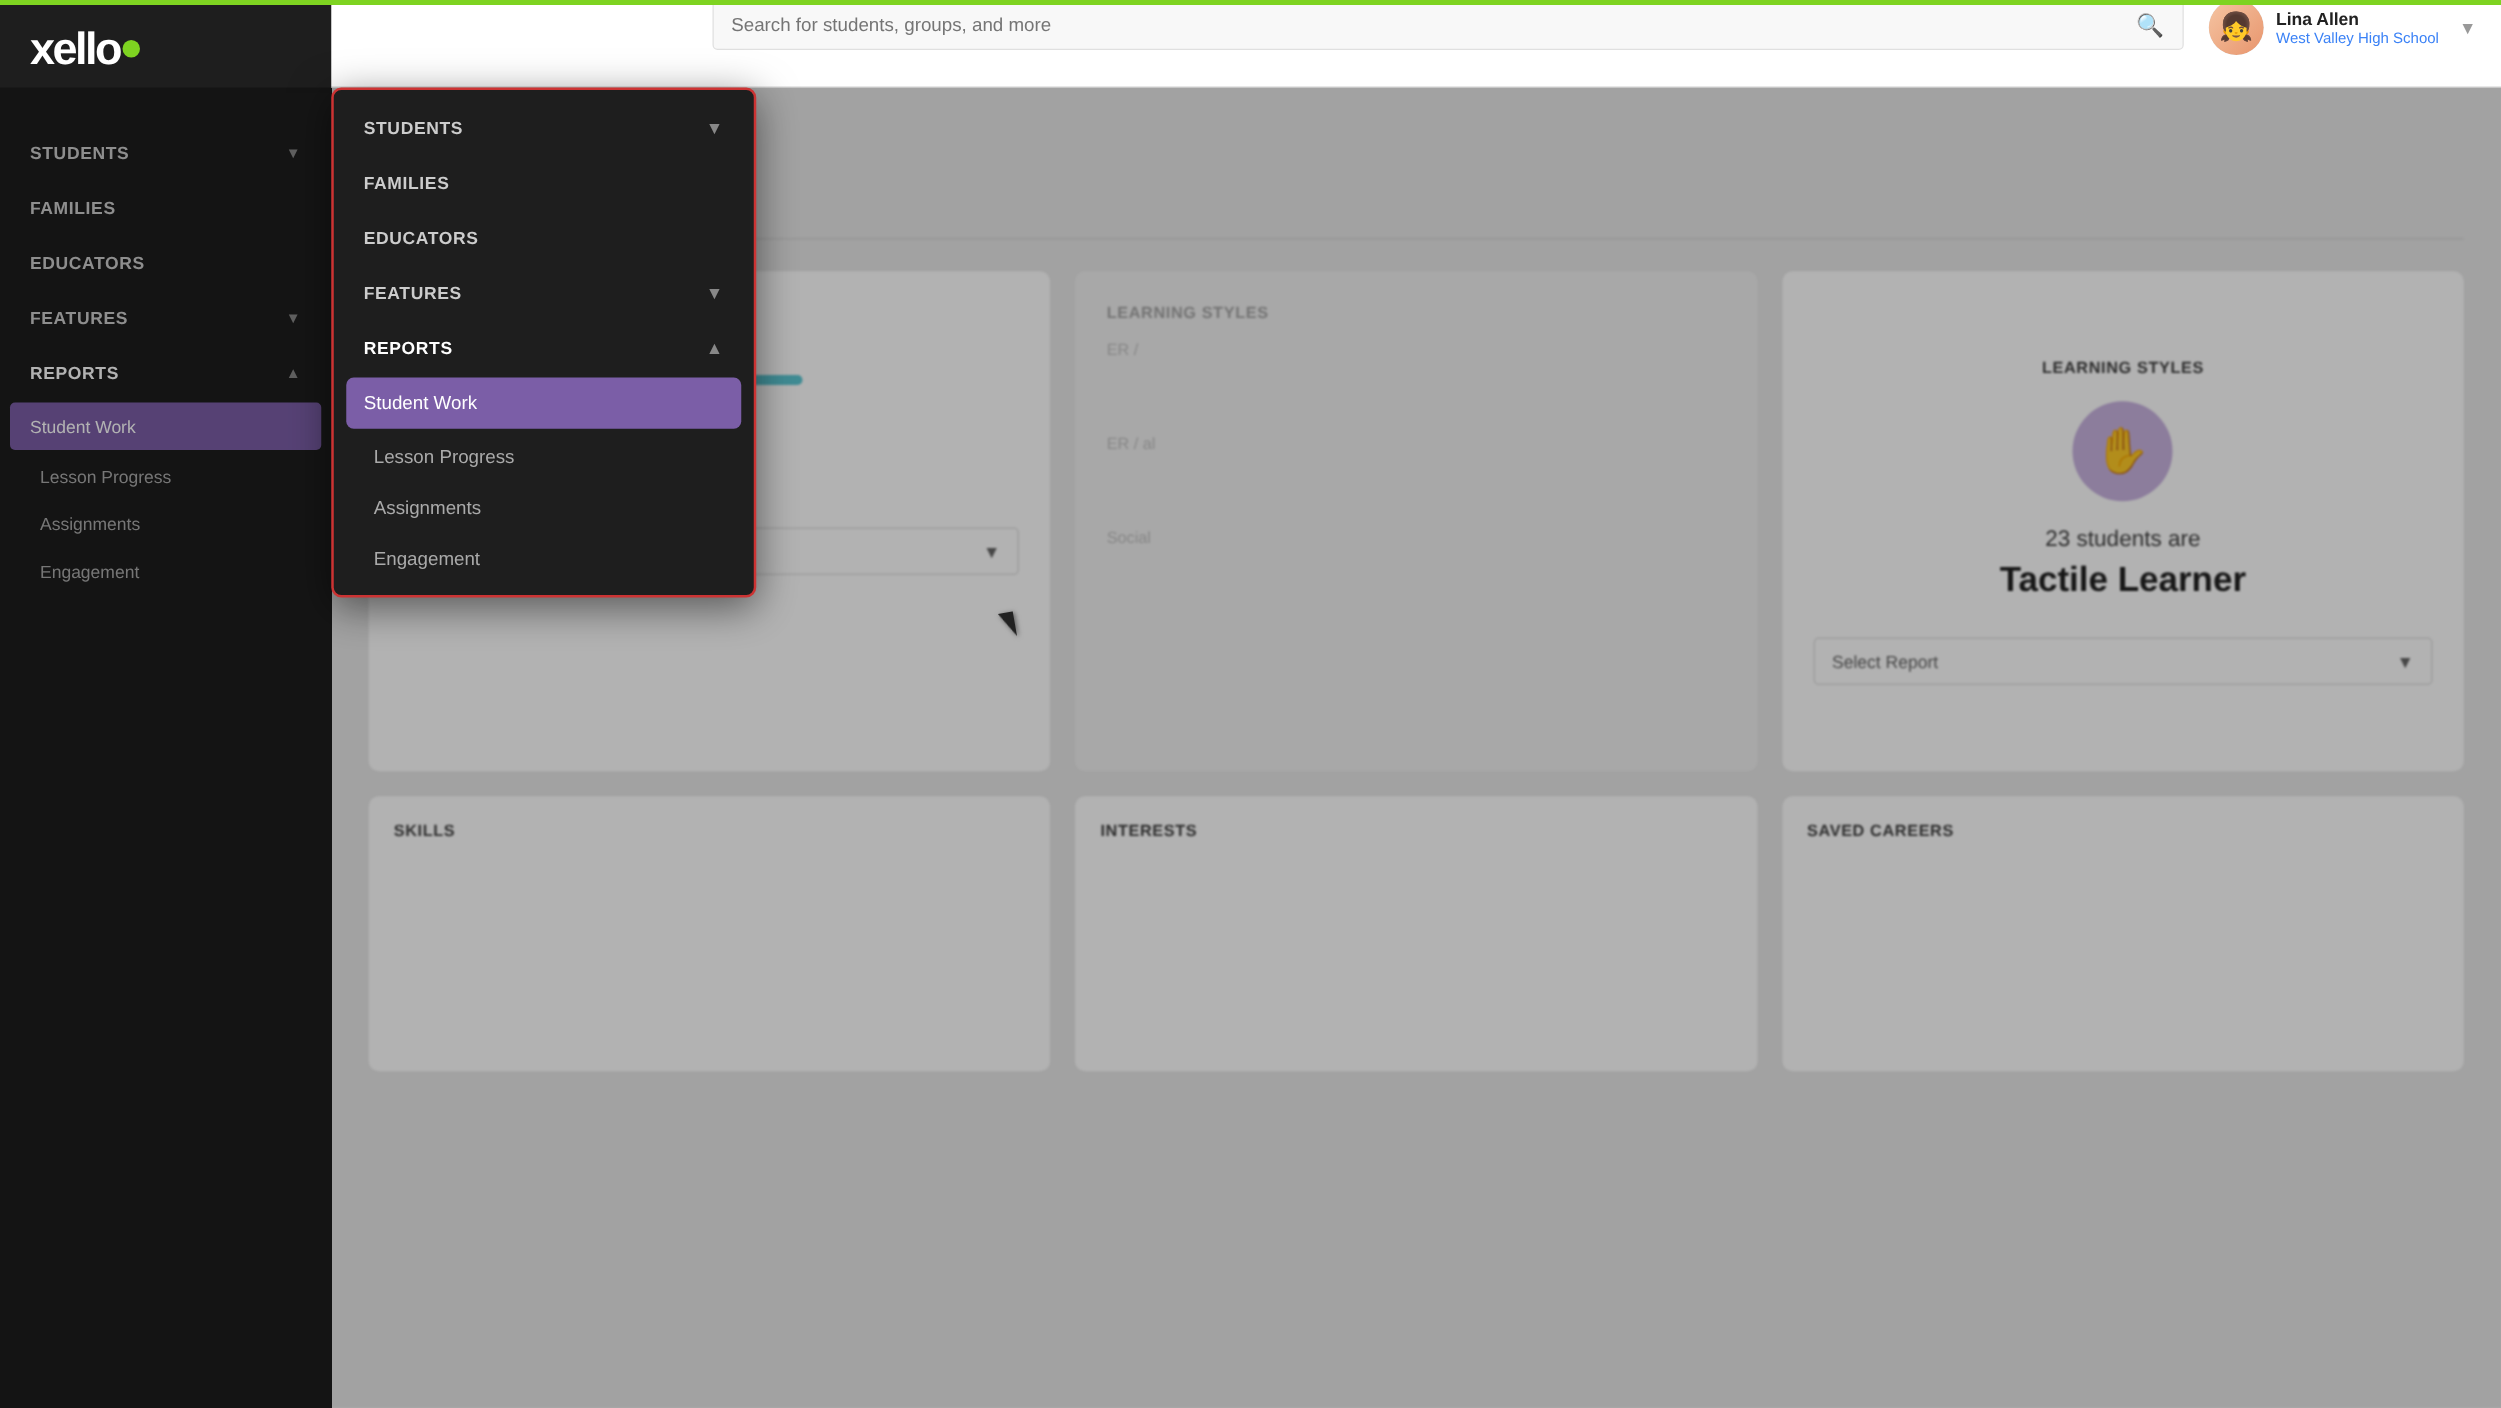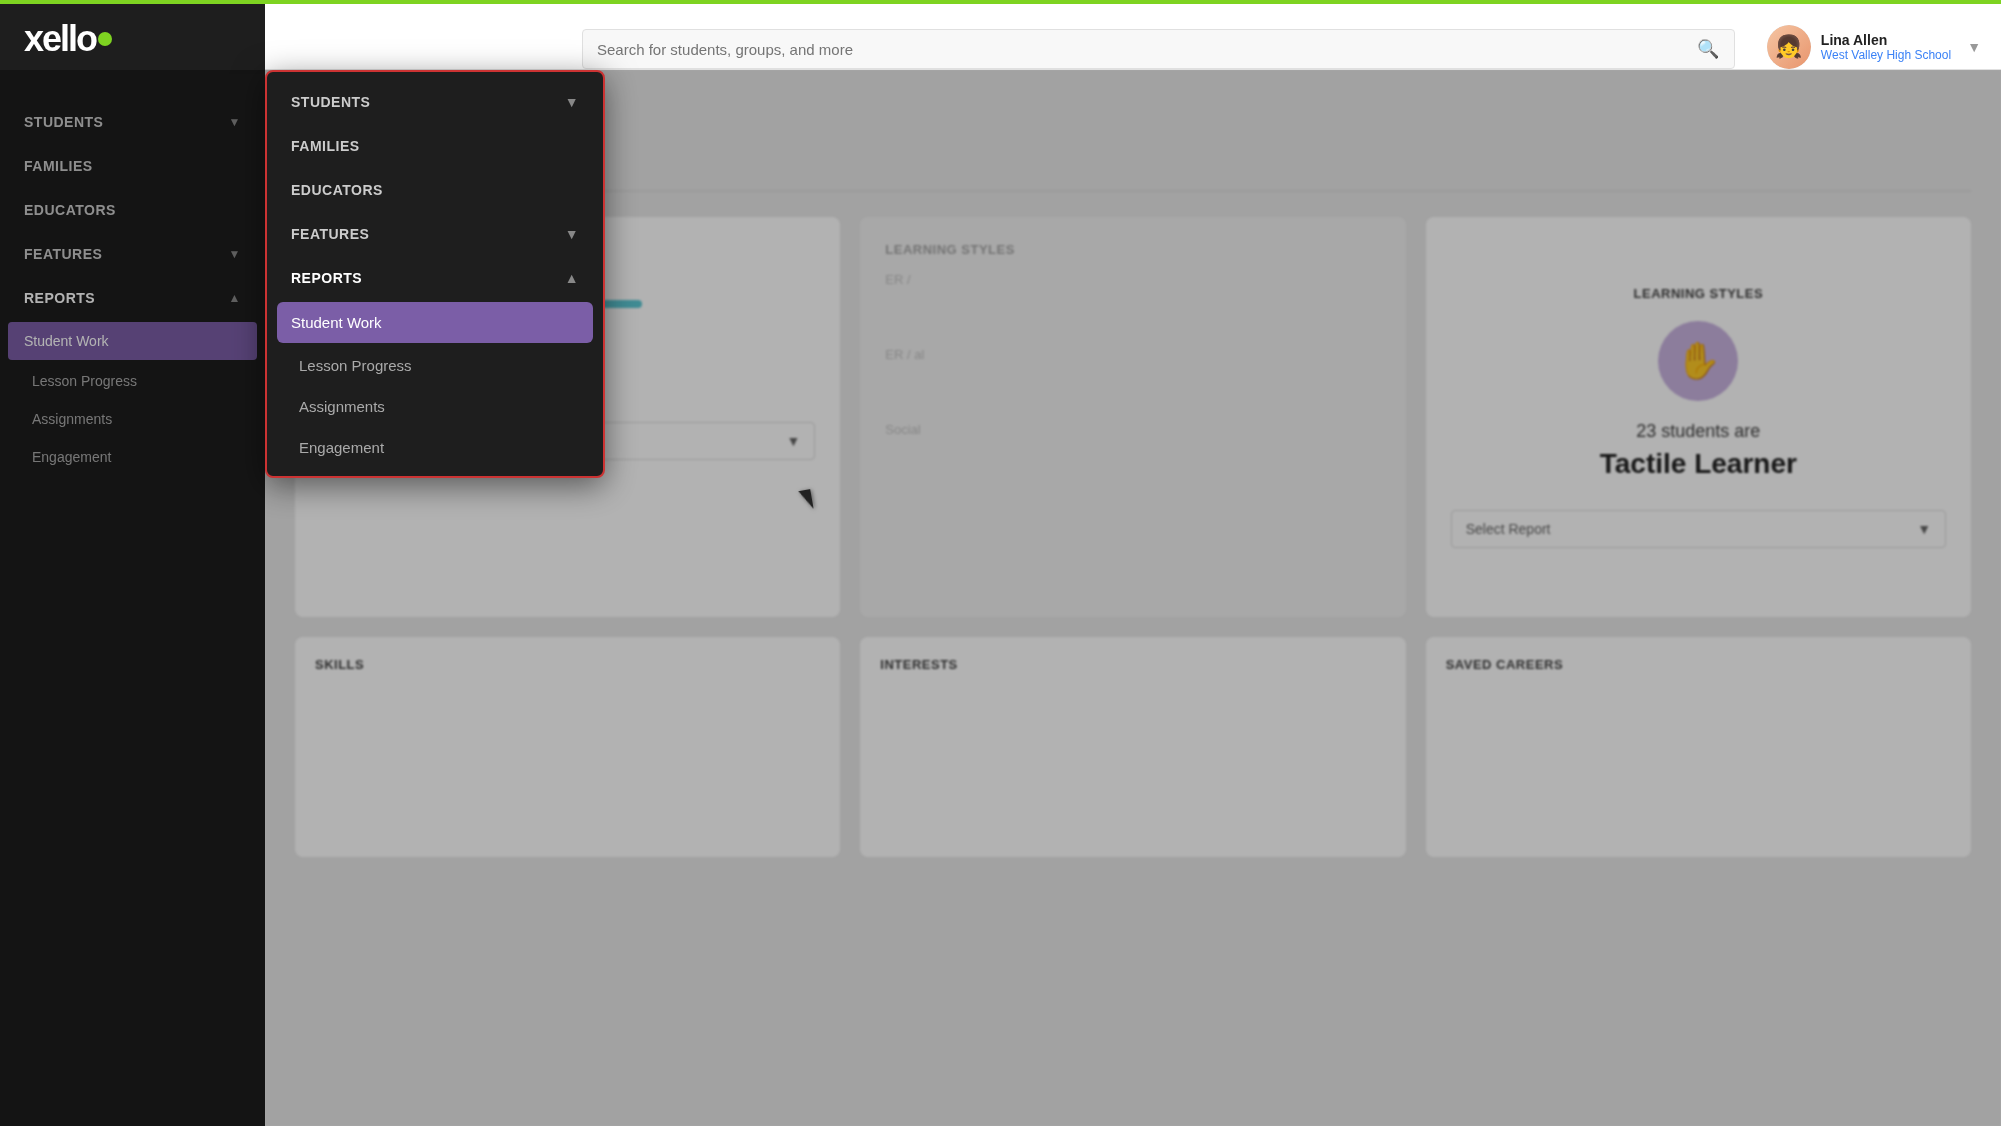--- a/index.html
+++ b/index.html
@@ -1,29 +1,29 @@
 <!DOCTYPE html>
 <html><head>
   <meta charset="utf-8">
   <style>
     * { margin: 0; padding: 0; box-sizing: border-box; }
     body { font-family: -apple-system, BlinkMacSystemFont, 'Segoe UI', sans-serif; background: #f0f0f0; overflow: hidden; }
 
     
     .topbar {
       position: fixed; top: 0; left: 0; right: 0; height: 70px;
-      background: #fff; display: flex; align-items: flex-end;
+      background: #fff; display: flex; align-items: flex-start;
       padding: 0 20px; z-index: 100;
       border-bottom: 1px solid #e0e0e0;
     }
     .topbar-left { width: 265px; display: flex; align-items: center; }
     .search-area {
       flex: 1; display: flex; align-items: center;
       background: #f8f8f8; border-radius: 4px;
-      padding: 8px 14px; margin: 0 32px;
+      padding: 8px 14px; margin: 0 20px;
       border: 1px solid #e0e0e0;
     }
     .search-input {
       border: none; background: transparent; outline: none;
       font-size: 15px; color: #666; width: 100%;
     }
     .search-icon { color: #999; font-size: 18px; margin-left: 8px; }
     .user-area {
       display: flex; align-items: center; cursor: pointer; gap: 10px;
     }

